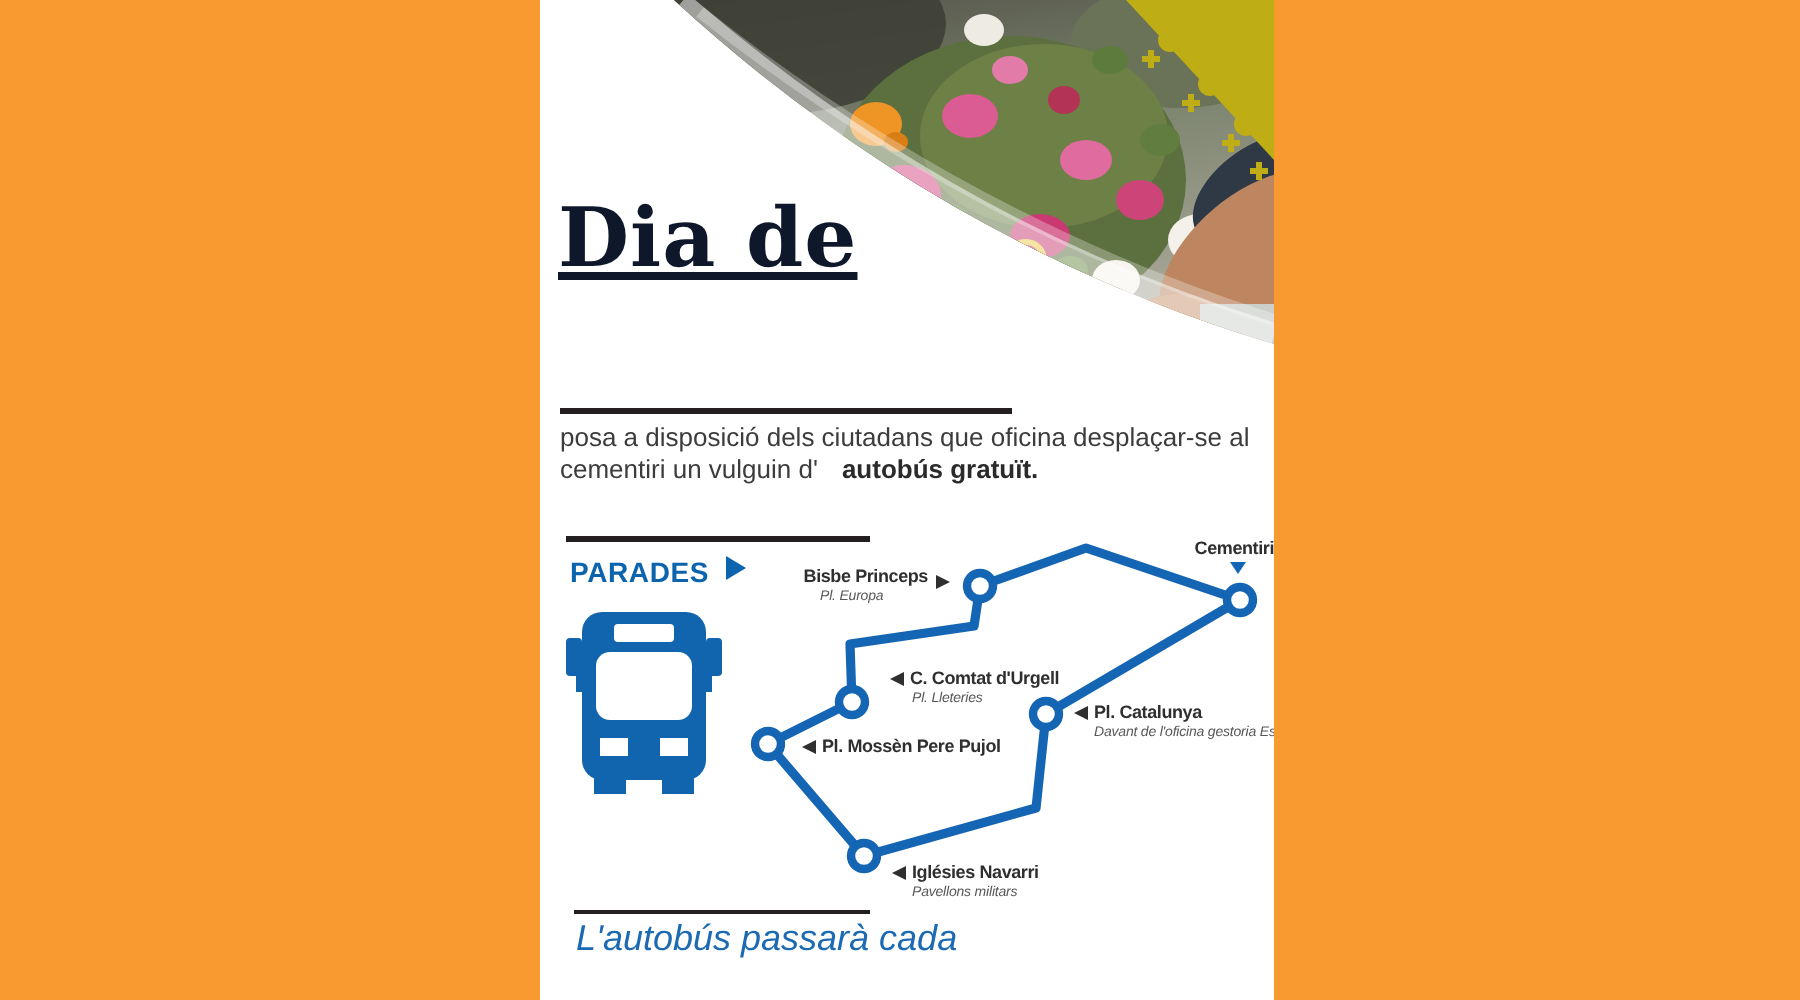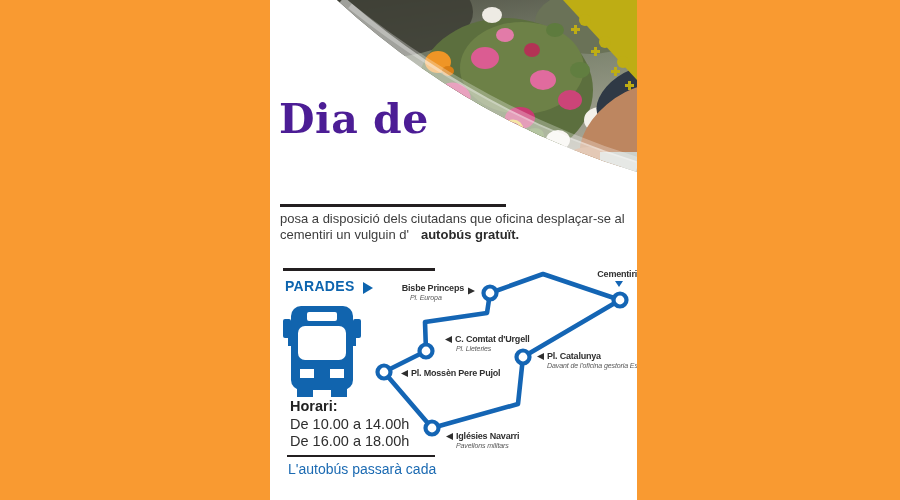--- a/index.html
+++ b/index.html
@@ -9,47 +9,48 @@
     font-family:"Liberation Sans",sans-serif;
   }
   .poster{
     position:absolute;left:270px;top:0;width:367px;height:500px;
     background:#ffffff;
   }
   .photo-svg{position:absolute;top:0;right:0;display:block;}
   .title{
     position:absolute;left:9px;top:92px;width:300px;
     font-family:"DejaVu Serif","Liberation Serif",serif;
-    font-weight:700;color:#4c1d95;font-size:41px;line-height:54px;
+    font-weight:700;color:#0f172a;font-size:41px;line-height:54px;
     letter-spacing:0.5px;
+    text-decoration:underline;
   }
   .title-rule{position:absolute;left:10px;top:204px;width:226px;height:3px;background:#231F20;}
   .intro{
     position:absolute;left:10px;top:211px;width:360px;
     font-size:13px;line-height:16px;color:#3c3c3c;
   }
   .intro b{color:#2b2b2b;margin-left:12px;}
   .parades-rule{position:absolute;left:13px;top:268px;width:152px;height:2.5px;background:#231F20;}
   .parades{
     position:absolute;left:15px;top:278px;
     color:#0D64AE;font-weight:700;font-size:14px;letter-spacing:0.3px;
-    display:flex;align-items:flex-end;gap:8px;
+    display:flex;align-items:flex-start;gap:8px;
   }
   .parades .tri{
     width:0;height:0;border-left:10px solid #0D64AE;
     border-top:6px solid transparent;border-bottom:6px solid transparent;
     display:inline-block;
   }
   .bus-svg{position:absolute;left:13px;top:306px;}
   .horari{position:absolute;left:20px;top:398px;color:#2e2e2e;font-size:14.5px;line-height:17.5px;}
   .horari .hlabel{font-weight:700;color:#222;}
   .footer-rule{position:absolute;left:17px;top:455px;width:148px;height:2px;background:#231F20;}
   .footer-note{
     position:absolute;left:18px;top:462px;width:200px;
-    color:#1b6ab2;font-size:14px;line-height:15.5px;font-weight:500;
+    color:#1b6ab2;font-style:italic;font-size:18px;line-height:15.5px;font-weight:500;
   }
   .map-svg{position:absolute;left:95px;top:262px;}
   .map-svg .route{fill:none;stroke:#1465B4;stroke-width:4.6;stroke-linejoin:round;stroke-linecap:round;}
   .map-svg .node{fill:#ffffff;stroke:#1465B4;stroke-width:4.2;}
   .map-svg .stop-label{font-family:"Liberation Sans",sans-serif;font-size:9px;font-weight:600;fill:#2f2f2f;letter-spacing:-0.2px;}
   .map-svg .stop-sub{font-family:"Liberation Sans",sans-serif;font-size:7px;font-style:italic;fill:#575757;letter-spacing:-0.1px;}
   .map-svg .arr{fill:#2f2f2f;}
   .map-svg .arr-blue{fill:#1465B4;}
 </style>
 </head>
@@ -157,25 +158,20 @@
       <rect x="48" y="82" width="16" height="9"></rect>
     </g>
     <g fill="#ffffff">
       <rect x="24" y="6" width="30" height="9" rx="2"></rect>
       <rect x="15" y="20" width="48" height="34" rx="7"></rect>
       <rect x="17" y="63" width="14" height="9"></rect>
       <rect x="47" y="63" width="14" height="9"></rect>
     </g>
   </svg>
 
-  <div class="horari">
-    <div class="hlabel">Horari:</div>
-    <div>De 10.00 a 14.00h</div>
-    <div>De 16.00 a 18.00h</div>
-  </div>
 
   <div class="footer-rule"></div>
   <div class="footer-note">
     <div>L'autobús passarà cada</div>
   </div>
 
   <svg class="map-svg" width="272" height="200" viewBox="365 262 272 200">
     <path class="route" d="M490,293 L543,274 L620,300 L523,357 L518,404 L432,428 L384,372 L426,351 L425,322 L487,313 Z"></path>
 
     <circle class="node" cx="490" cy="293" r="6.5"></circle>

